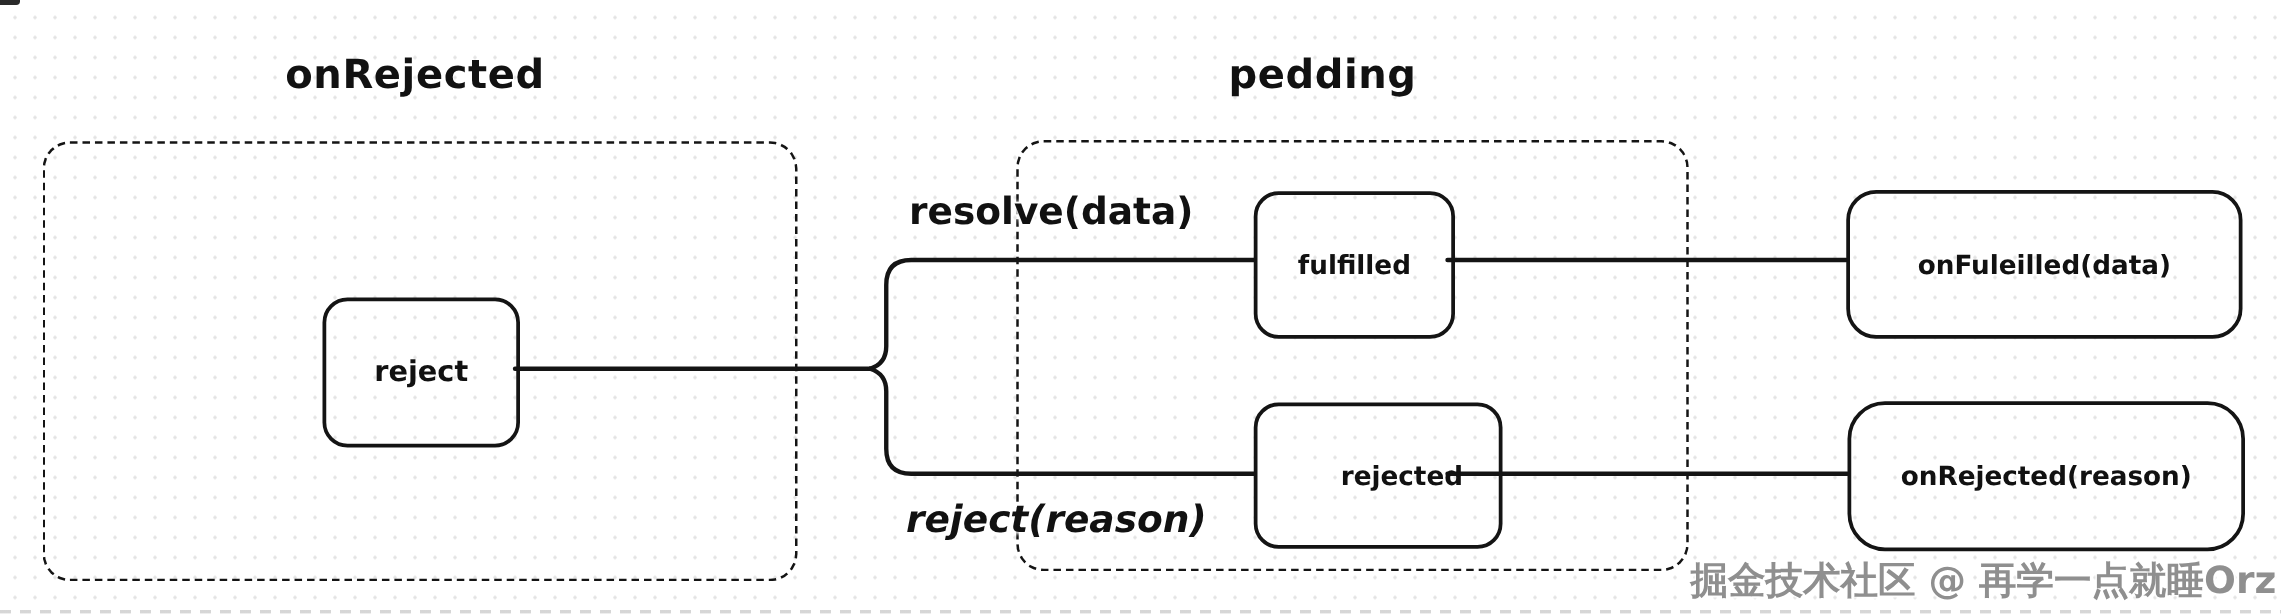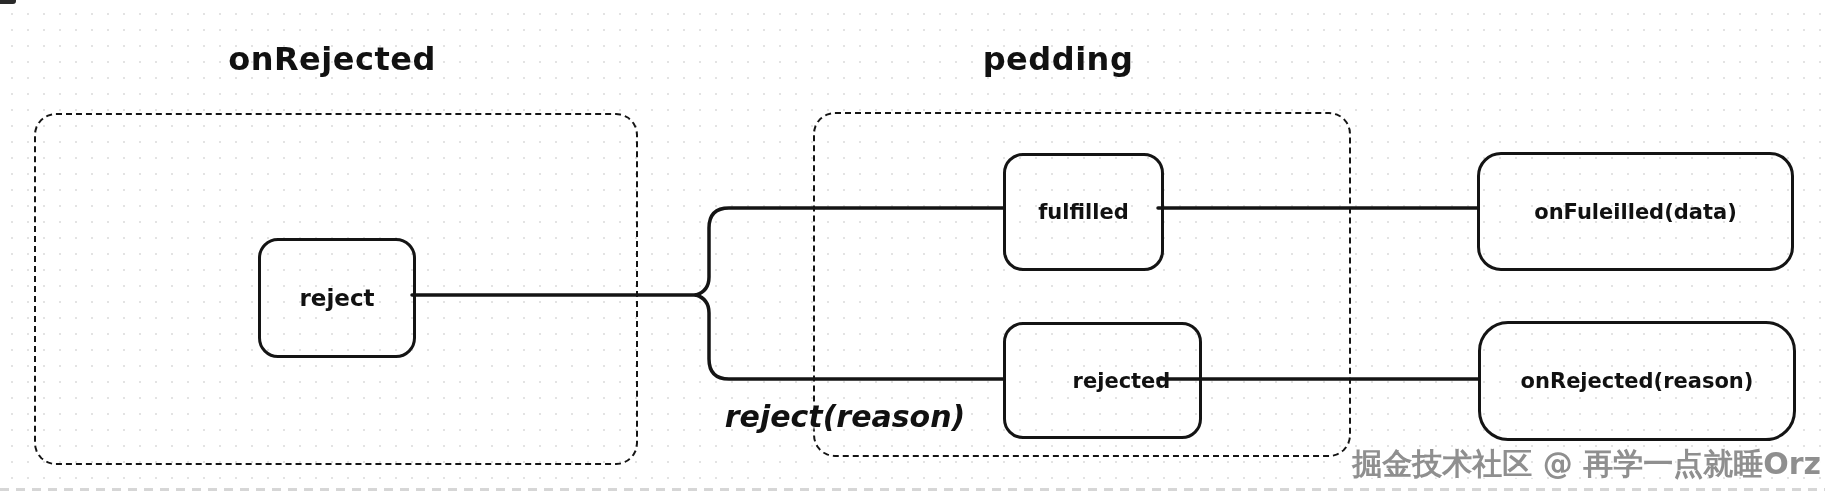--- a/index.html
+++ b/index.html
@@ -98,20 +98,21 @@
     <span>rejected</span>
   </div>
 
   <div class="state-box box-onfulfilled">
     <span>onFuleilled(data)</span>
   </div>
   <div class="state-box box-onrejected">
     <span>onRejected(reason)</span>
   </div>
 
+  <div class="transition-label label-resolve">resolve(data)</div>
   <div class="transition-label label-reject">reject(reason)</div>
 
   <div class="watermark">掘金技术社区 @ 再学一点就睡Orz</div>
 
   <div class="edge-artifact-top"></div>
   <div class="edge-artifact-bottom"></div>
 
 </div>
 
 </body></html>

